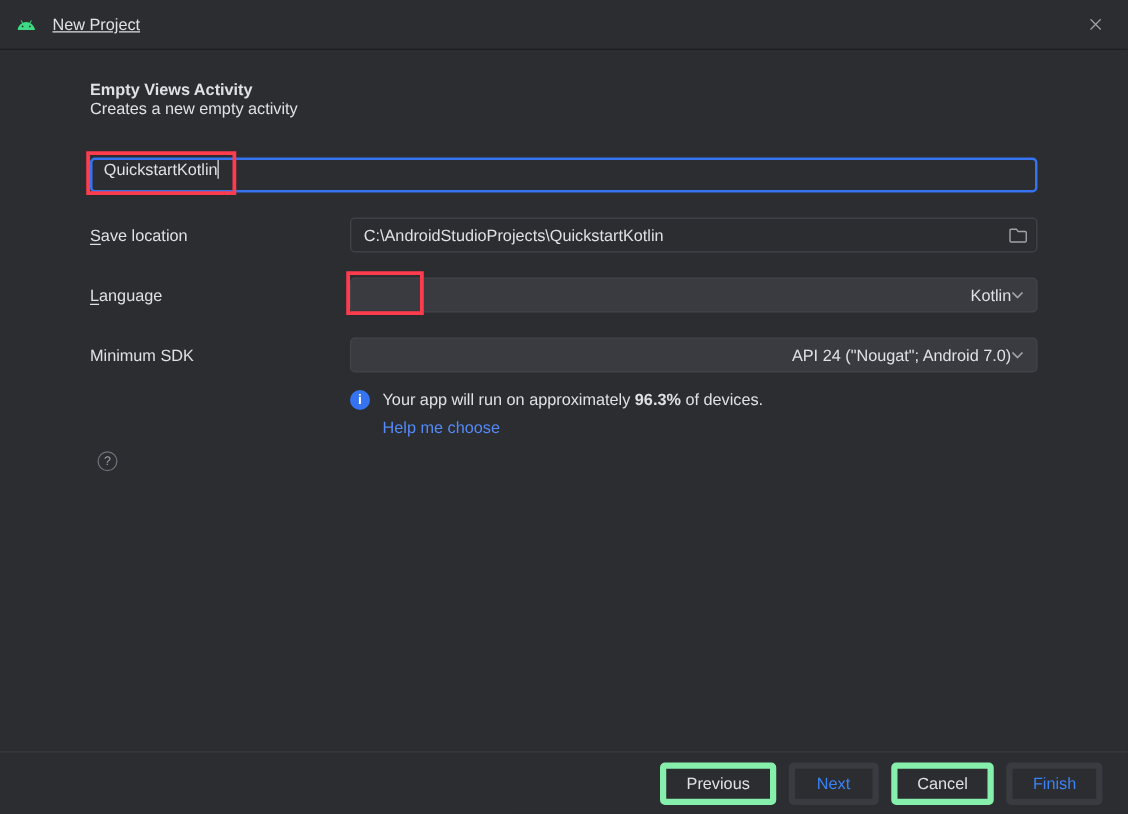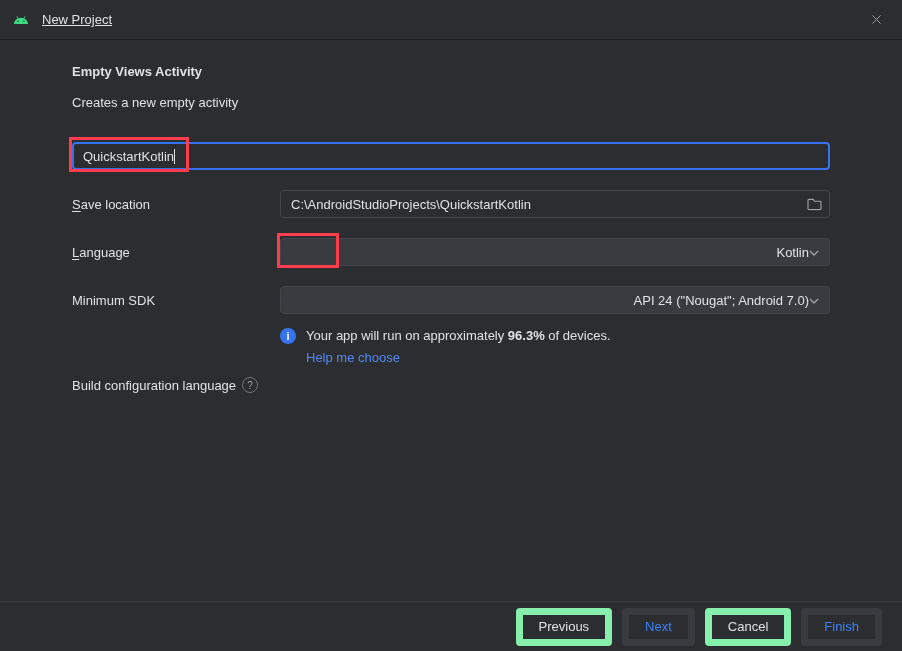--- a/index.html
+++ b/index.html
@@ -35,21 +35,21 @@
     color:#a0a3a8; cursor:pointer;
   }
   .content {
     flex: 1;
     padding: 24px 72px 0 72px;
     overflow:auto;
   }
   .section-header {
     font-weight: 600;
     font-size: 13px;
-    margin-bottom: 16px;
+    margin-bottom: 0;
   }
   .section-sub {
     color: #dfe1e5;
     margin-bottom: 32px;
   }
   .form-row {
     display: flex;
     align-items: center;
     margin-bottom: 20px;
   }
@@ -130,21 +130,21 @@
     align-items:center;
     justify-content:flex-end;
     padding: 0 20px;
     gap: 10px;
     flex-shrink:0;
   }
   .btn {
     height: 26px;
     padding: 12px 16px;
     border-radius: 4px;
-    border:7px solid #86efac;
+    border:5px solid #86efac;
     background: #2b2d30;
     color:#dfe1e5;
     font-size:13px;
     cursor:pointer;
     display:flex;align-items:center;justify-content:center;
     min-width:72px;
   }
   .btn.disabled { color:#3b82f6; border-color:#393b40; cursor:default; }
   .caret {
     display:inline-block;width:1px;height:15px;background:#dfe1e5;
@@ -169,21 +169,21 @@
   </span>
 </div>
 
 <div class="content">
   <div class="section-header">Empty Views Activity</div>
   <div class="section-sub">Creates a new empty activity</div>
 
   <div class="form-row">
     <div class="form-field highlight-box">
       <div class="highlight-overlay" style="left:-3px;top:-5px;width:120px;height:35px"></div>
-      <div class="text-input focused" style="display:flex;align-items:center">
+      <div class="text-input focused" style="display:flex;align-items:flex-start">
         <span>QuickstartKotlin</span>
           <span class="caret"></span>
       </div>
     </div>
   </div>
 
 
   <div class="form-row">
     <div class="form-label">
       <span></span><span class="u">S</span><span>ave location</span>
@@ -237,21 +237,20 @@
         <span class="hint-text">
           <span>Your app will run on approximately </span><span class="bold">96.3%</span><span> of devices.</span>
         </span>
       </div>
       <div class="hint-link" style="margin-bottom:12px">Help me choose</div>
     </div>
   </div>
 
   <div class="form-row">
     <div class="form-label label-with-help">
-      <span>Build configuration language</span>
       <span class="help-icon">?</span>
     </div>
   </div>
 
 </div>
 
 <div class="footer">
   <button class="btn">Previous</button>
   <button class="btn disabled">Next</button>
   <button class="btn">Cancel</button>

